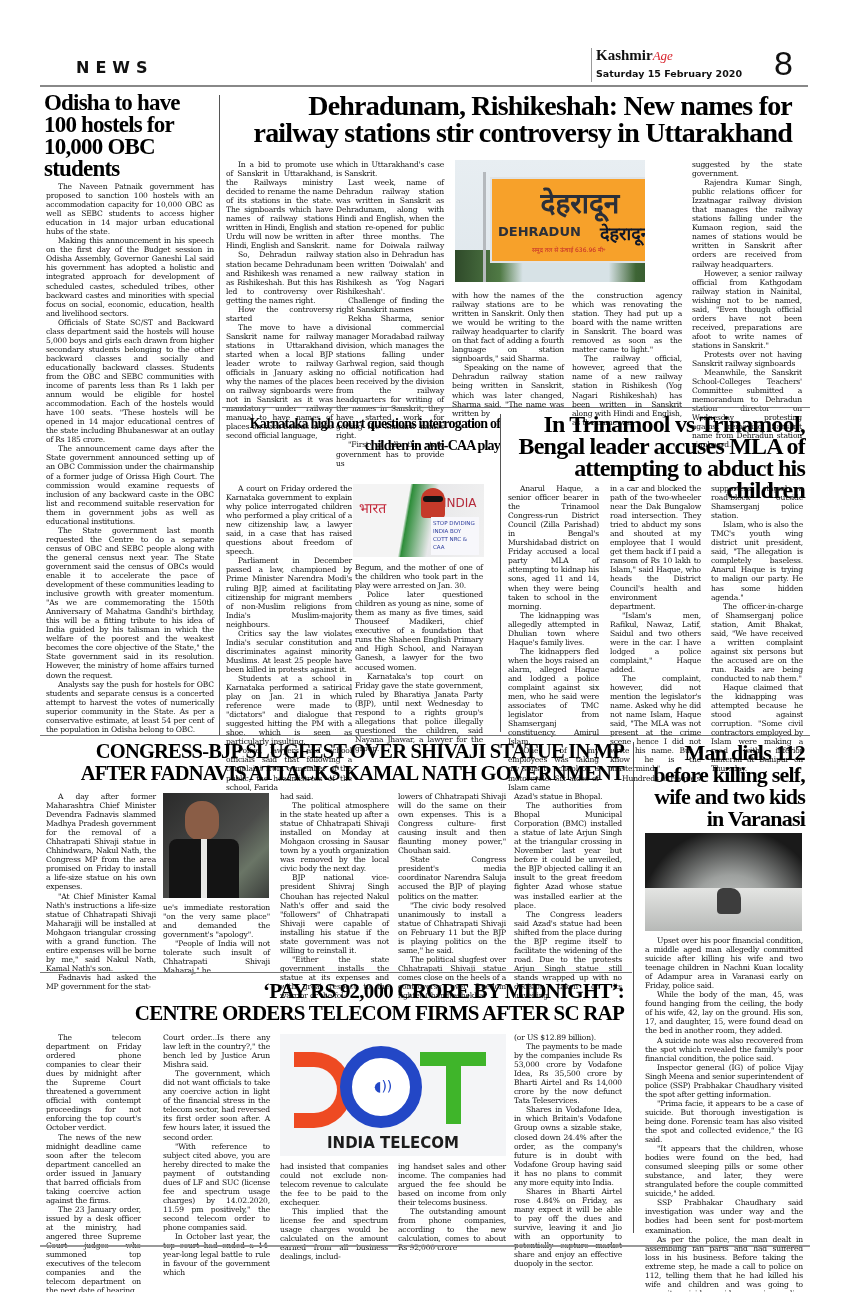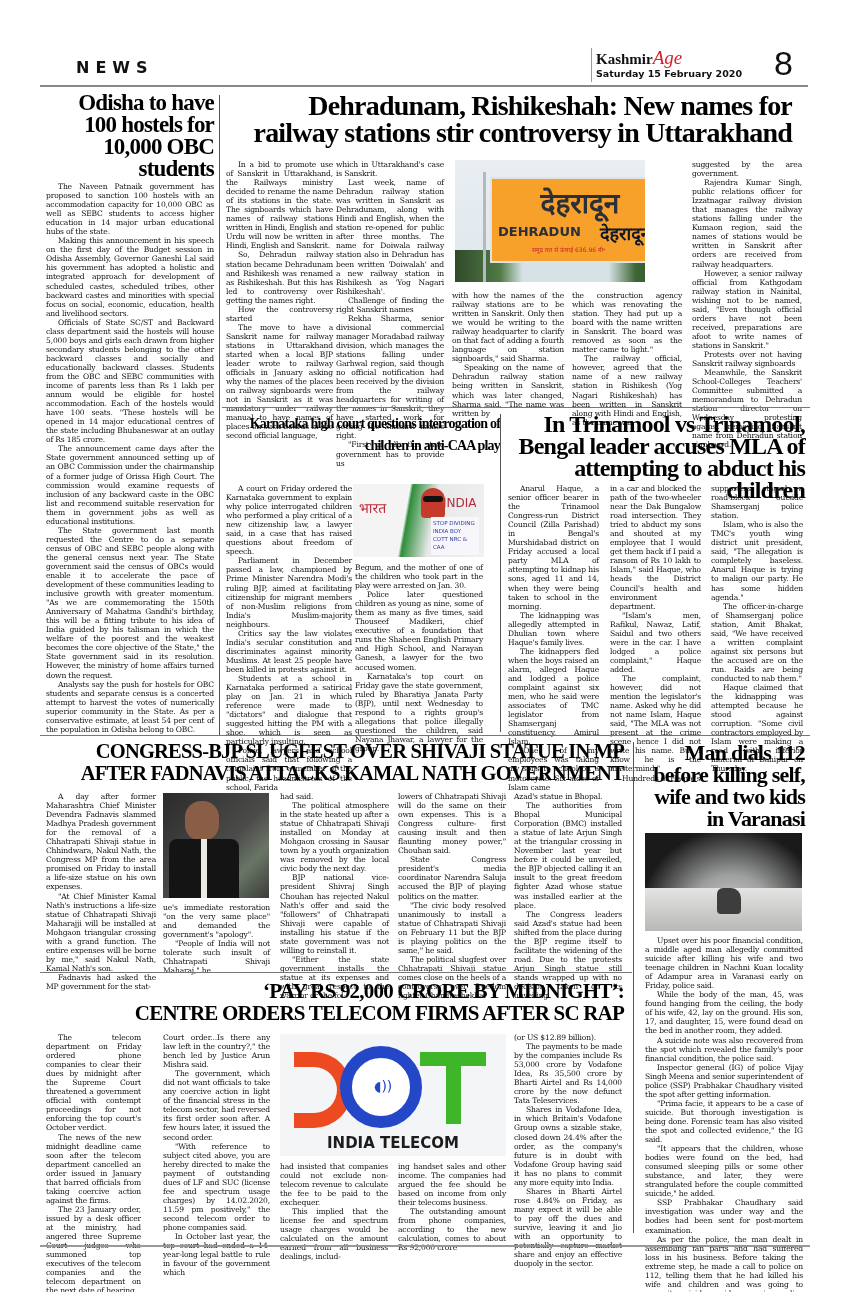--- a/index.html
+++ b/index.html
@@ -12,27 +12,27 @@
   .rule-h { position:absolute; height:1px; background:#777; }
   .rule-v { position:absolute; width:1px; background:#555; }
   .section { font-family:"DejaVu Sans", sans-serif; font-weight:bold; font-size:16px; letter-spacing:6px; }
 </style>
 </head>
 <body>
 
 <div class="abs section" style="left:76px;top:58px;">NEWS</div>
 <div class="rule-v" style="left:591px;top:48px;height:34px;background:#999;"></div>
 <div class="abs" style="left:596px;top:47px;font-family:'Liberation Serif',serif;font-size:15px;">
-  <span style="font-weight:bold;margin-top:8px;">Kashmir</span><span style="color:#d8202a;font-size:19px;font-style:italic;">Age</span>
+  <span style="font-weight:bold;margin-top:8px;">Kashmir</span><span style="color:#d8202a;font-size:13px;font-style:italic;">Age</span>
 </div>
 <div class="abs" style="left:596px;top:68px;font-family:'DejaVu Sans',sans-serif;font-size:9.5px;font-weight:bold;">Saturday 15 February 2020</div>
 <div class="abs" style="left:774px;top:44px;font-family:'Liberation Sans',sans-serif;font-size:34px;">8</div>
 <div class="rule-h" style="left:40px;top:85px;width:768px;height:2px;background:#888;"></div>
 
-<div class="abs hl" style="left:44px;top:92px;width:170px;font-size:23px;line-height:22px;text-align:right;">Odisha to have 100 hostels for 10,000 OBC students</div>
+<div class="abs hl" style="left:44px;top:92px;width:170px;font-size:23px;line-height:22px;text-align:left;">Odisha to have 100 hostels for 10,000 OBC students</div>
 <div class="abs body-text" style="left:46px;top:182px;width:168px;">
   <p>The Naveen Patnaik government has proposed to sanction 100 hostels with an accommodation capacity for 10,000 OBC as well as SEBC students to access higher education in 14 major urban educational hubs of the state.</p>
   <p>Making this announcement in his speech on the first day of the Budget session in Odisha Assembly, Governor Ganeshi Lal said his government has adopted a holistic and integrated approach for development of scheduled castes, scheduled tribes, other backward castes and minorities with special focus on social, economic, education, health and livelihood sectors.</p>
   <p>Officials of State SC/ST and Backward class department said the hostels will house 5,000 boys and girls each drawn from higher secondary students belonging to the other backward classes and socially and educationally backward classes. Students from the OBC and SEBC communities with income of parents less than Rs 1 lakh per annum would be eligible for hostel accommodation. Each of the hostels would have 100 seats. "These hostels will be opened in 14 major educational centres of the state including Bhubaneswar at an outlay of Rs 185 crore.</p>
   <p>The announcement came days after the State government announced setting up of an OBC Commission under the chairmanship of a former judge of Orissa High Court. The commission would examine requests of inclusion of any backward caste in the OBC list and recommend suitable reservation for them in government jobs as well as educational institutions.</p>
   <p>The State government last month requested the Centre to do a separate census of OBC and SEBC people along with the general census next year. The State government said the census of OBCs would enable it to accelerate the pace of development of these communities leading to inclusive growth with greater momentum. "As we are commemorating the 150th Anniversary of Mahatma Gandhi's birthday, this will be a fitting tribute to his idea of India guided by his talisman in which the welfare of the poorest and the weakest becomes the core objective of the State," the State government said in its resolution. However, the ministry of home affairs turned down the request.</p>
   <p>Analysts say the push for hostels for OBC students and separate census is a concerted attempt to harvest the votes of numerically superior community in the State. As per a conservative estimate, at least 54 per cent of the population in Odisha belong to OBC.</p>
 </div>
 <div class="rule-v" style="left:219px;top:95px;height:640px;"></div>
 
@@ -67,21 +67,21 @@
 </div>
 <div class="abs body-text" style="left:452px;top:291px;width:112px;">
   <p style="text-indent:0">with how the names of the railway stations are to be written in Sanskrit. Only then we would be writing to the railway headquarter to clarify on that fact of adding a fourth language on station signboards," said Sharma.</p>
   <p>Speaking on the name of Dehradun railway station being written in Sanskrit, which was later changed, Sharma said, "The name was written by</p>
 </div>
 <div class="abs body-text" style="left:572px;top:291px;width:110px;">
   <p style="text-indent:0">the construction agency which was renovating the station. They had put up a board with the name written in Sanskrit. The board was removed as soon as the matter came to light."</p>
   <p>The railway official, however, agreed that the name of a new railway station in Rishikesh (Yog Nagari Rishikeshah) has been written in Sanskrit along with Hindi and English, as the name was</p>
 </div>
 <div class="abs body-text" style="left:692px;top:160px;width:110px;">
-  <p style="text-indent:0">suggested by the area government.</p>
+  <p style="text-indent:0">suggested by the state government.</p>
   <p>Rajendra Kumar Singh, public relations officer for Izzatnagar railway division that manages the railway stations falling under the Kumaon region, said the names of stations would be written in Sanskrit after orders are received from railway headquarters.</p>
   <p>However, a senior railway official from Kathgodam railway station in Nainital, wishing not to be named, said, "Even though official orders have not been received, preparations are afoot to write names of stations in Sanskrit."</p>
   <p>Protests over not having Sanskrit railway signboards</p>
   <p>Meanwhile, the Sanskrit School-Colleges Teachers' Committee submitted a memorandum to Dehradun station director on Wednesday protesting against removing Sanskrit name from Dehradun station signboard.</p>
 </div>
 <div class="rule-h" style="left:222px;top:407px;width:588px;"></div>
 
 <div class="abs hl" style="left:240px;top:413px;width:260px;font-size:14px;line-height:22px;">Karnataka high court questions interrogation of children in anti-CAA play</div>
 <div class="abs body-text" style="left:226px;top:484px;width:126px;">
   <p>A court on Friday ordered the Karnataka government to explain why police interrogated children who performed a play critical of a new citizenship law, a lawyer said, in a case that has raised questions about freedom of speech.</p>

